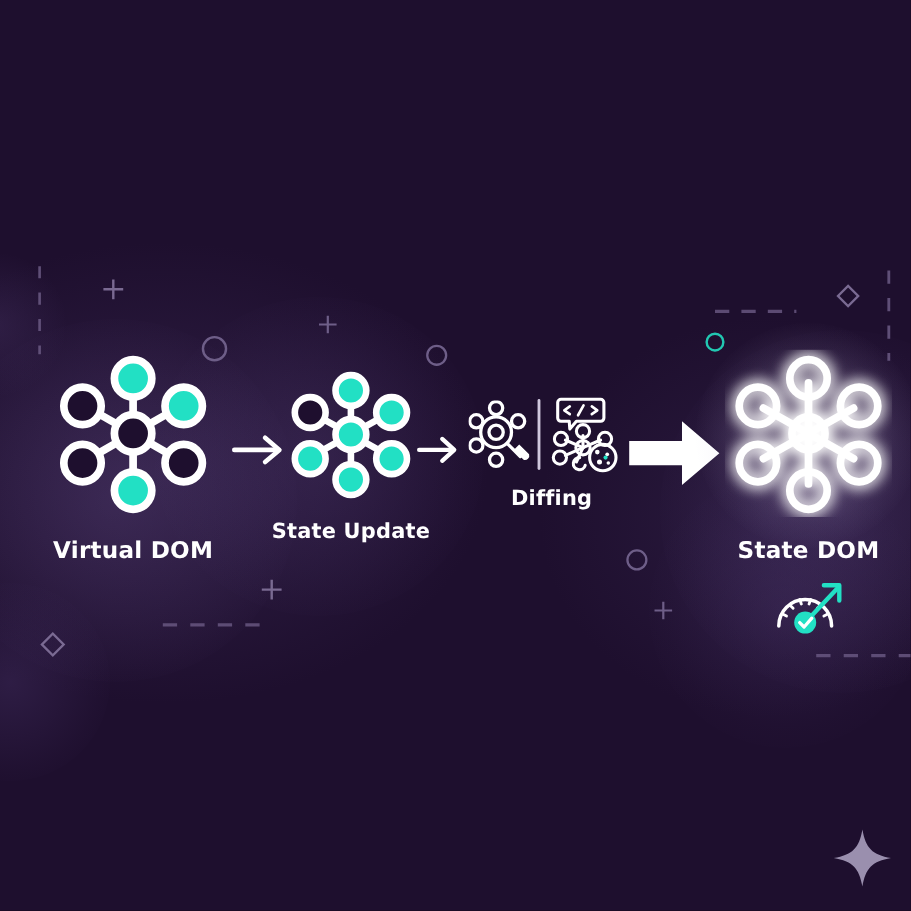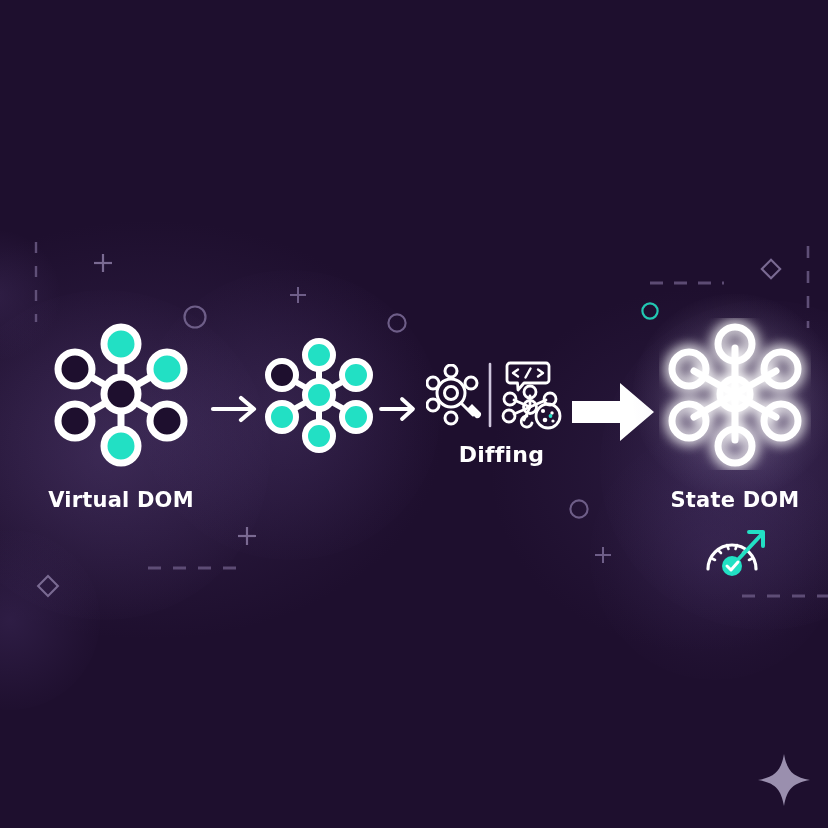--- a/index.html
+++ b/index.html
@@ -215,20 +215,21 @@
           </g>
           <circle cx="61" cy="61" r="14" fill="#22e0c4" stroke="#ffffff" stroke-width="6"></circle>
           <circle cx="61" cy="21" r="14" fill="#22e0c4" stroke="#ffffff" stroke-width="6"></circle>
           <circle cx="98" cy="41" r="14" fill="#22e0c4" stroke="#ffffff" stroke-width="6"></circle>
           <circle cx="98" cy="83" r="14" fill="#22e0c4" stroke="#ffffff" stroke-width="6"></circle>
           <circle cx="61" cy="102" r="14" fill="#22e0c4" stroke="#ffffff" stroke-width="6"></circle>
           <circle cx="24" cy="83" r="14" fill="#22e0c4" stroke="#ffffff" stroke-width="6"></circle>
           <circle cx="24" cy="41" r="14" fill="#1e0f2e" stroke="#ffffff" stroke-width="6"></circle>
         </svg>
       </div>
+      <div class="stage-label" style="font-size:19px; margin-top:12px;">State Update</div>
     </div>
 
     <div class="arrow-thin" style="left:378px; top:394px;">
       <svg width="42" height="30" viewBox="0 0 42 30">
         <line x1="3" y1="15" x2="33" y2="15" stroke="#ffffff" stroke-width="3.8" stroke-linecap="round"></line>
         <polyline points="24,5 35,15 24,25" fill="none" stroke="#ffffff" stroke-width="3.8" stroke-linecap="round" stroke-linejoin="round"></polyline>
       </svg>
     </div>
 
     <div class="stage-node" style="left:420px; top:360px; width:150px;">
@@ -279,21 +280,21 @@
             <g fill="#ffffff">
               <circle cx="45" cy="51" r="2.1"></circle>
               <circle cx="54" cy="53" r="1.7"></circle>
               <circle cx="47" cy="60" r="2.3"></circle>
               <circle cx="55" cy="61" r="1.6"></circle>
             </g>
             <circle cx="52.5" cy="56" r="1.9" fill="#22e0c4"></circle>
           </svg>
         </div>
       </div>
-      <div class="stage-label" style="font-size:22px; margin-top:8px;margin-left:13px;">Diffing</div>
+      <div class="stage-label" style="font-size:19px; margin-top:8px;margin-left:13px;">Diffing</div>
     </div>
 
     <div class="arrow-block" style="left:570px; top:381px;">
       <svg width="86" height="62" viewBox="0 0 86 62">
         <path d="M2 20 H50 V2 L84 31 L50 60 V42 H2 Z" fill="#ffffff"></path>
       </svg>
     </div>
 
     <div class="stage-node" style="left:642px; top:318px; width:186px;">
       <div class="glowwrap">

